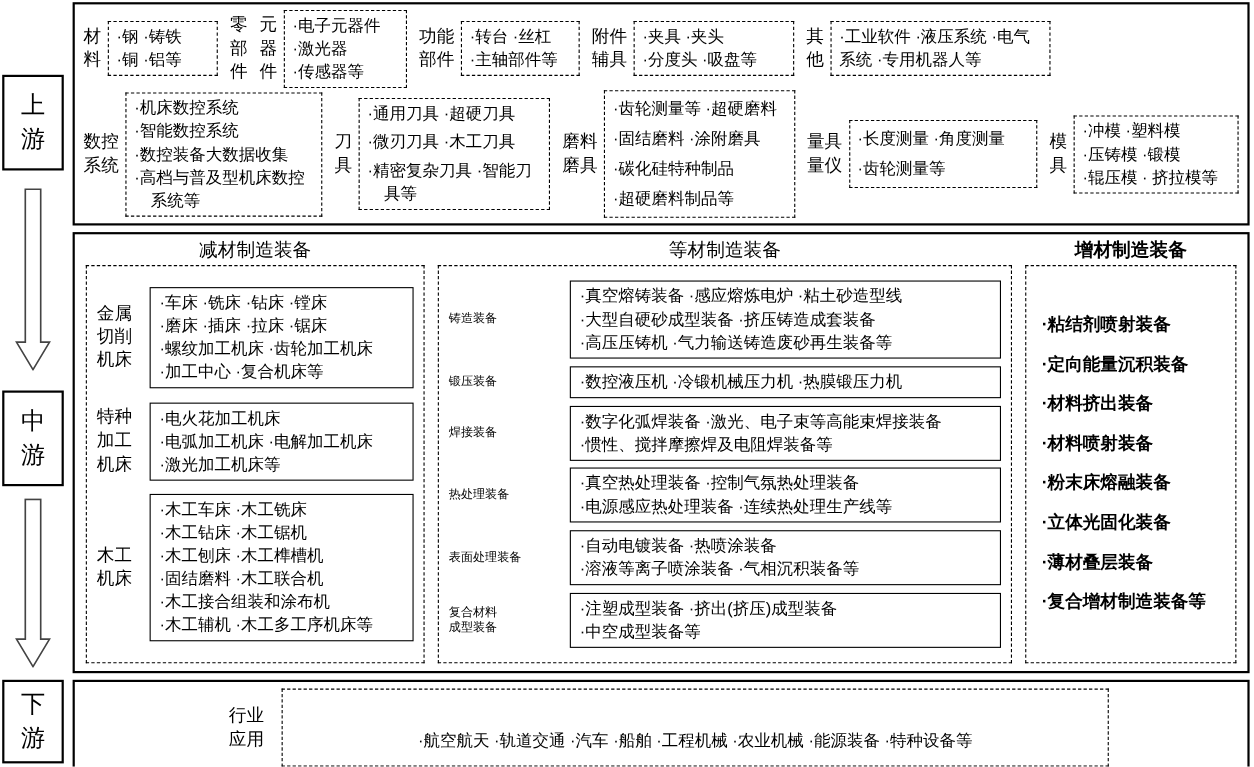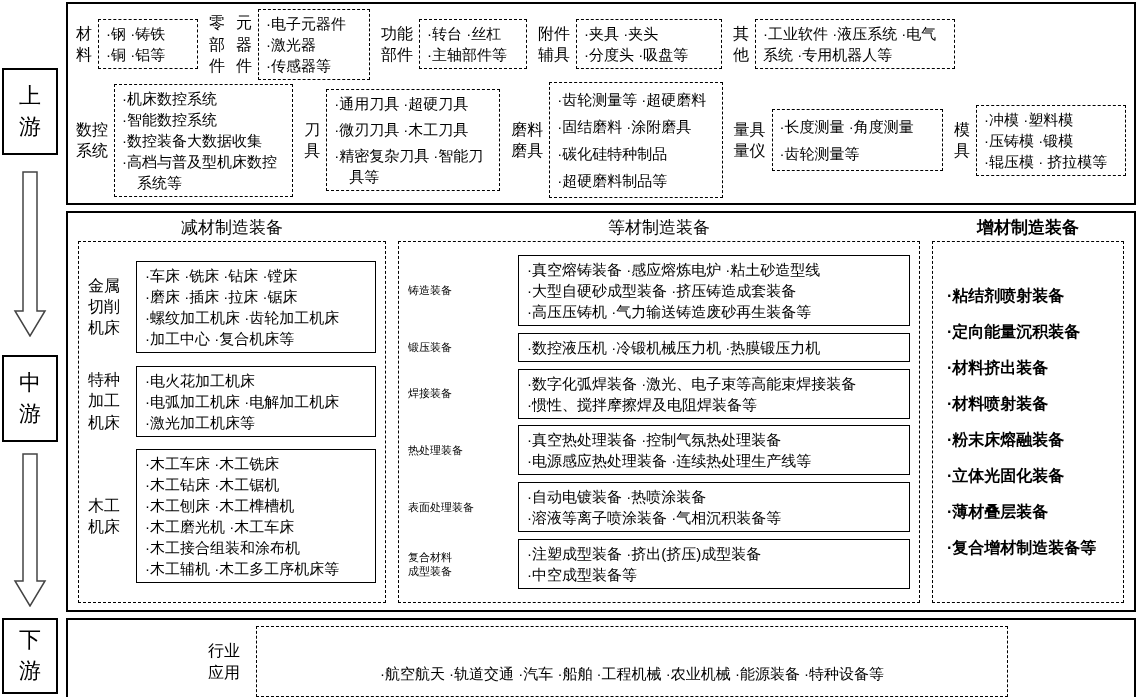--- a/index.html
+++ b/index.html
@@ -210,21 +210,21 @@
               <div class="ln">·激光加工机床等</div>
             </div>
         </div>
         <div class="group">
           <div class="glabel-sm">木工
 机床</div>
           <div class="solid-box">
               <div class="ln">·木工车床 ·木工铣床</div>
               <div class="ln">·木工钻床 ·木工锯机</div>
               <div class="ln">·木工刨床 ·木工榫槽机</div>
-              <div class="ln">·木工磨光机 ·木工车床</div>
+              <div class="ln">·固结磨料 ·木工联合机</div>
               <div class="ln">·木工接合组装和涂布机</div>
               <div class="ln">·木工辅机 ·木工多工序机床等</div>
             </div>
         </div>
       </div>
     </div>
 
     <div class="mid-col" id="mid-col-2">
       <div class="col-header">等材制造装备</div>
       <div class="col-body">

